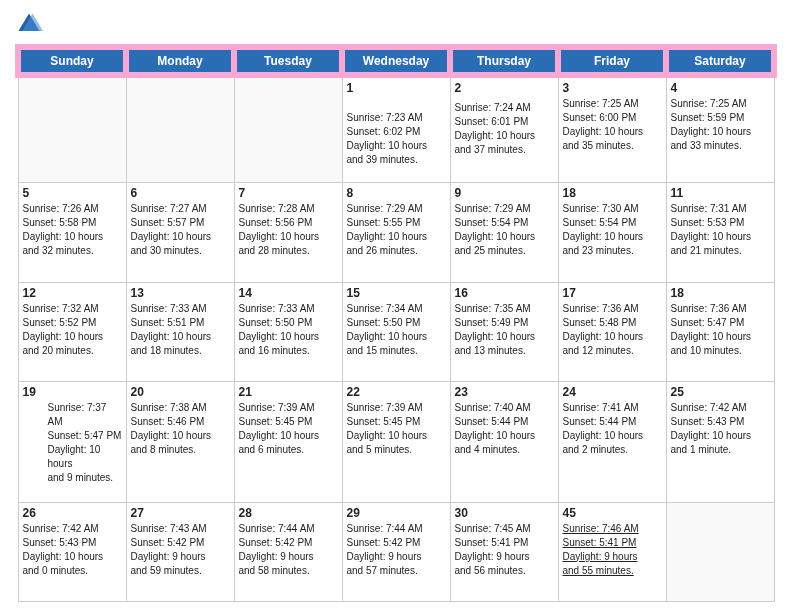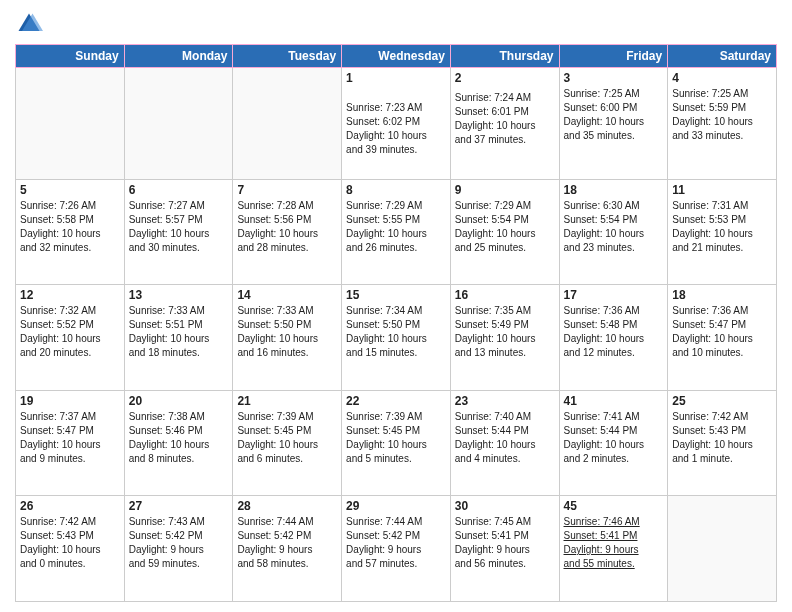--- a/index.html
+++ b/index.html
@@ -61,24 +61,24 @@
     }
     .calendar {
       flex: 1;
       border-collapse: collapse;
       width: 100%;
       table-layout: fixed;
     }
     .calendar th {
       background-color: #2a6db5;
       color: white;
-      text-align: right;
+      text-align: center;
       padding: 4px 5px;
       font-size: 12px;
-      border: 1px solid #f9a8d4;
+      border: 6px solid #f9a8d4;
     }
     .calendar td {
       border: 1px solid #ccc;
       vertical-align: top;
       padding: 3px 4px;
       font-size: 10px;
       color: #222;
       height: 88px;
     }
     .calendar td.empty {
@@ -193,21 +193,21 @@
           </td>
           <td>
             <span class="day-num">9</span>
             <div class="day-info" style="white-space: pre-line;">Sunrise: 7:29 AM
 Sunset: 5:54 PM
 Daylight: 10 hours
 and 25 minutes.</div>
           </td>
           <td>
             <span class="day-num">18</span>
-            <div class="day-info" style="white-space: pre-line;">Sunrise: 6:30 AM
+            <div class="day-info" style="white-space: pre-line;">Sunrise: 7:30 AM
 Sunset: 5:54 PM
 Daylight: 10 hours
 and 23 minutes.</div>
           </td>
           <td>
             <span class="day-num">11</span>
             <div class="day-info" style="white-space: pre-line;">Sunrise: 7:31 AM
 Sunset: 5:53 PM
 Daylight: 10 hours
 and 21 minutes.</div>
@@ -260,21 +260,21 @@
             <span class="day-num">18</span>
             <div class="day-info" style="white-space: pre-line;">Sunrise: 7:36 AM
 Sunset: 5:47 PM
 Daylight: 10 hours
 and 10 minutes.</div>
           </td>
         </tr>
         <tr>
           <td>
             <span class="day-num">19</span>
-            <div class="day-info" style="white-space: pre-line;">Sunrise: 7:37 AM
+            <div class="day-info" style="white-space: pre-line; margin-left: 25px;">Sunrise: 7:37 AM
 Sunset: 5:47 PM
 Daylight: 10 hours
 and 9 minutes.</div>
           </td>
           <td>
             <span class="day-num">20</span>
             <div class="day-info" style="white-space: pre-line;">Sunrise: 7:38 AM
 Sunset: 5:46 PM
 Daylight: 10 hours
 and 8 minutes.</div>
@@ -294,21 +294,21 @@
 and 5 minutes.</div>
           </td>
           <td>
             <span class="day-num">23</span>
             <div class="day-info" style="white-space: pre-line;">Sunrise: 7:40 AM
 Sunset: 5:44 PM
 Daylight: 10 hours
 and 4 minutes.</div>
           </td>
           <td>
-            <span class="day-num">41</span>
+            <span class="day-num">24</span>
             <div class="day-info" style="white-space: pre-line;">Sunrise: 7:41 AM
 Sunset: 5:44 PM
 Daylight: 10 hours
 and 2 minutes.</div>
           </td>
           <td>
             <span class="day-num">25</span>
             <div class="day-info" style="white-space: pre-line;">Sunrise: 7:42 AM
 Sunset: 5:43 PM
 Daylight: 10 hours

